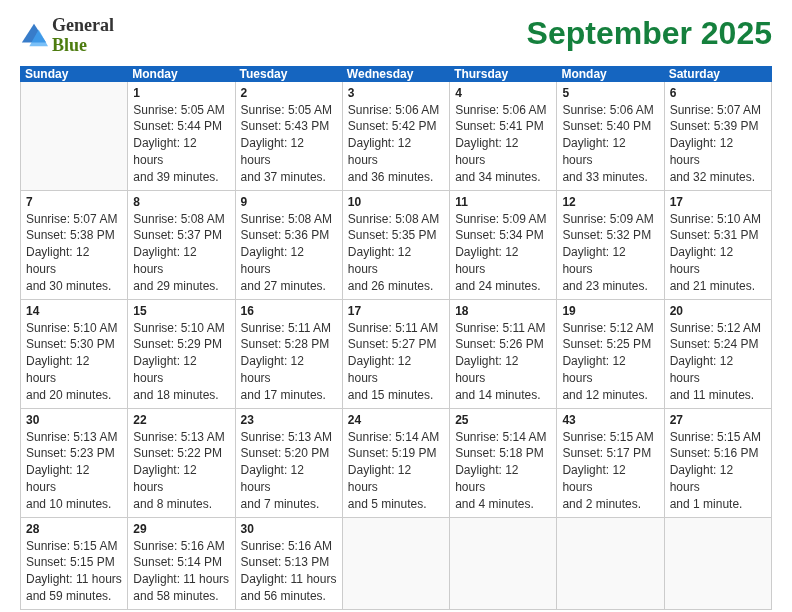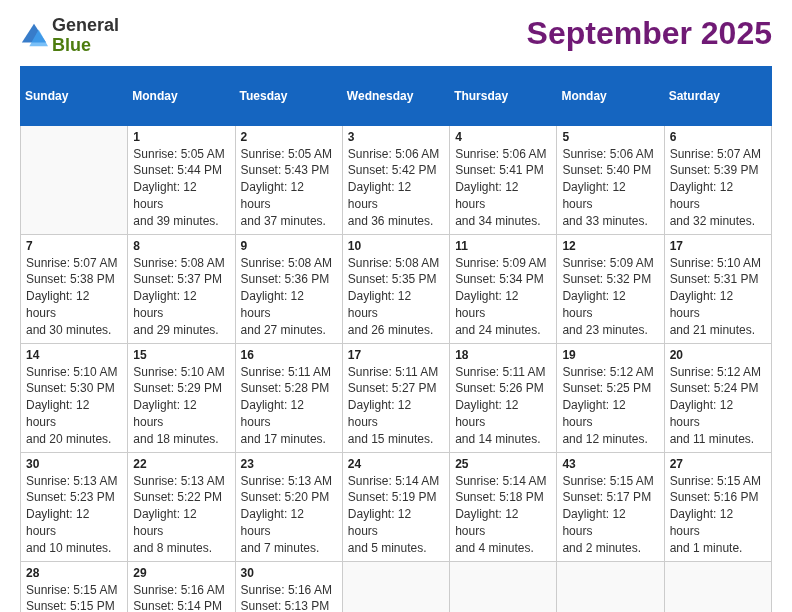--- a/index.html
+++ b/index.html
@@ -20,58 +20,59 @@
     .header {
       display: flex;
       justify-content: space-between;
       align-items: flex-start;
       margin-bottom: 10px;
     }
     .logo {
       display: flex;
       align-items: center;
       gap: 4px;
+      font-family: Liberation Serif, serif;
     }
     .logo-text {
       font-size: 18px;
       font-weight: bold;
       line-height: 1.1;
     }
     .logo-general { color: #333; }
     .logo-blue { color: #4d7c0f; }
     .logo-icon {
       width: 28px;
       height: 28px;
     }
     .title-block {
       text-align: right;
     }
     .month-title {
       font-size: 32px;
       font-weight: bold;
-      color: #701a75;
+      color: #15803d;
       line-height: 1.1;
     }
     .subtitle {
       font-size: 14px;
       color: #444;
     }
     .calendar {
       flex: 1;
       border: 1px solid #ccc;
       border-collapse: collapse;
       width: 100%;
       table-layout: fixed;
     }
     .calendar th {
       background: #1565c0;
       color: #fff;
       font-size: 12px;
       font-weight: bold;
-      padding: 22px 4px;
+      padding: 0 4px;
       text-align: left;
       border: 1px solid #1565c0;
     }
     .calendar td {
       border: 1px solid #ccc;
       vertical-align: top;
       padding: 4px 5px;
       font-size: 10px;
       color: #333;
       height: 82px;

